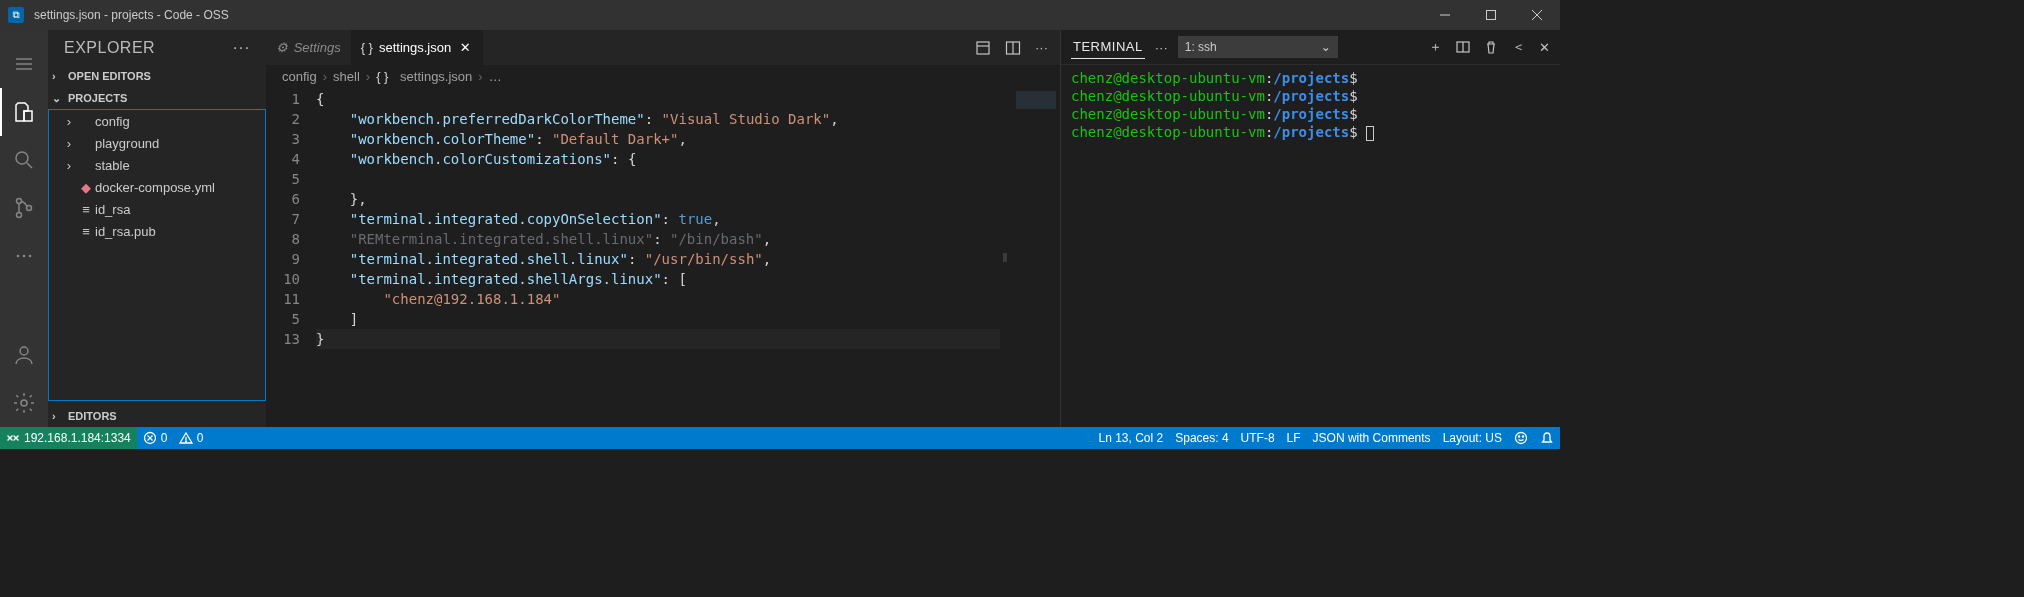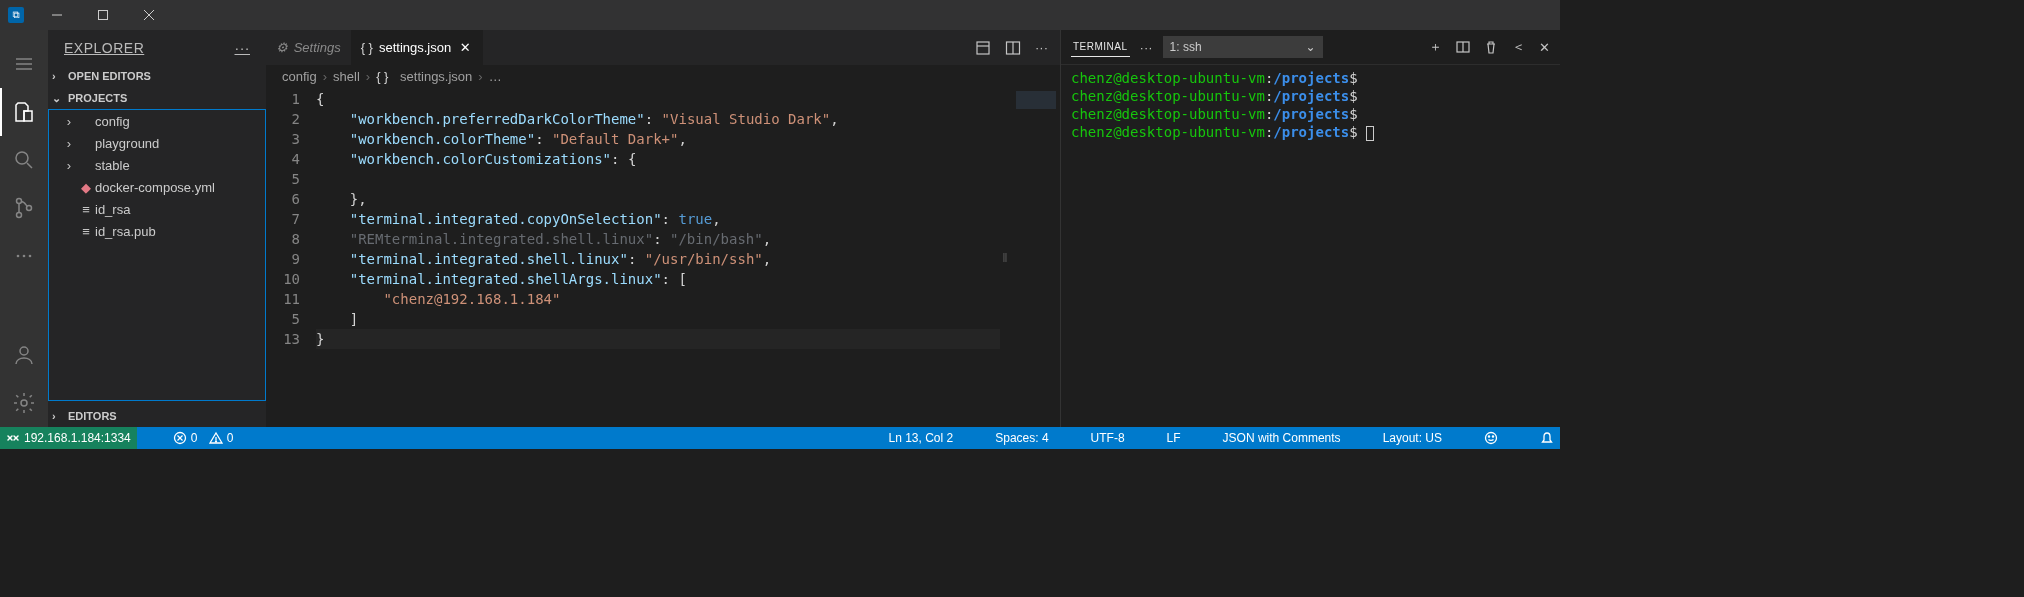--- a/index.html
+++ b/index.html
@@ -9,21 +9,21 @@
 .titlebar-title { flex: 1; }
 .titlebar-controls { display: flex; }
 .titlebar-btn { width: 46px; height: 30px; display: flex; align-items: center; justify-content: center; cursor: pointer; }
 .main { flex: 1; display: flex; min-height: 0; }
 .activitybar { width: 48px; background: #333333; display: flex; flex-direction: column; align-items: center; padding-top: 10px; }
 .activity-item { width: 48px; height: 48px; display: flex; align-items: center; justify-content: center; cursor: pointer; color: #858585; position: relative; }
 .activity-item.active { color: #ffffff; }
 .activity-item.active::before { content: ''; position: absolute; left: 0; top: 0; bottom: 0; width: 2px; background: #fff; }
 .activity-spacer { flex: 1; }
 .sidebar { width: 218px; background: #252526; display: flex; flex-direction: column; }
-.sidebar-header { height: 35px; display: flex; align-items: center; padding: 0 16px; font-size: 14px; letter-spacing: 0.5px; color: #bbbbbb; justify-content: space-between; text-decoration: underline; }
+.sidebar-header { height: 35px; display: flex; align-items: center; padding: 0 16px; font-size: 16px; letter-spacing: 0.5px; color: #bbbbbb; justify-content: space-between; }
 .sidebar-section { display: flex; align-items: center; height: 22px; padding: 0 4px; font-size: 11px; font-weight: 700; cursor: pointer; color: #cccccc; }
 .tree { border: 1px solid #007acc; margin: 0 0 4px 0; flex: 1; overflow: hidden; }
 .tree-row { display: flex; align-items: center; height: 22px; padding-left: 12px; cursor: pointer; font-size: 13px; color: #cccccc; }
 .tree-row .chev { width: 16px; text-align: center; color: #c5c5c5; }
 .tree-row .ficon { width: 18px; text-align: center; }
 .editor-area { flex: 1; display: flex; flex-direction: column; background: #1e1e1e; min-width: 0; }
 .tabs { height: 35px; background: #252526; display: flex; align-items: stretch; }
 .tab { display: flex; align-items: center; padding: 0 10px; font-size: 13px; cursor: pointer; font-style: italic; color: #8a8a8a; gap: 6px; }
 .tab.active { background: #1e1e1e; color: #ffffff; font-style: normal; }
 .tab .close { width: 16px; display: inline-flex; align-items: center; justify-content: center; }
@@ -37,41 +37,42 @@
 .code .s { color: #ce9178; }
 .code .p { color: #d4d4d4; }
 .code .b { color: #569cd6; margin-top: 24px; }
 .code .dim { color: #676b71; }
 .code .cursor-line { background: rgba(255,255,255,0.03); }
 .minimap { width: 50px; background: #1e1e1e; position: relative; }
 .minimap-blob { position: absolute; top: 4px; right: 4px; width: 40px; height: 18px; background: rgba(100,150,200,0.15); }
 .sash { width: 10px; display:flex; align-items:center; justify-content:center; color:#555; }
 .terminal-panel { width: 500px; background: #1e1e1e; display: flex; flex-direction: column; border-left: 1px solid #333; }
 .terminal-tabs { height: 35px; display: flex; align-items: center; padding: 0 10px; gap: 10px; border-bottom: 1px solid #2d2d2d; }
-.term-tab { font-size: 10px; letter-spacing: 0.5px; padding: 4px 2px; cursor: pointer; color: #e7e7e7; border-bottom: 1px solid #e7e7e7; text-align: center; }
+.term-tab { font-size: 13px; letter-spacing: 0.5px; padding: 4px 2px; cursor: pointer; color: #e7e7e7; border-bottom: 1px solid #e7e7e7; text-align: center; }
 .term-select { background: #3c3c3c; border: 1px solid #3c3c3c; color: #cccccc; font-size: 12px; padding: 2px 20px 2px 6px; width: 160px; height: 22px; position: relative; display:flex; align-items:center; }
 .term-select::after { content: '⌄'; position:absolute; right:6px; }
 .term-actions { margin-left: auto; display: flex; gap: 14px; color: #c5c5c5; }
 .terminal-body { flex: 1; padding: 4px 10px; font-family: Consolas, monospace; font-size: 14px; line-height: 18px; overflow: hidden; }
 .tline .u { color: #16c60c; font-weight: normal; }
 .tline .h { color: #3b8eea; font-weight: bold; }
 .tline .d { color: #d4d4d4; }
 .tline .cur { display:inline-block; width:8px; height:15px; border:1px solid #ccc; vertical-align: middle; }
-.statusbar { height: 22px; background: #007acc; color: #ffffff; display: flex; align-items: center; font-size: 12px; gap: 30px; }
+.statusbar { height: 22px; background: #007acc; color: #ffffff; display: flex; align-items: center; font-size: 12px; }
 .status-remote { background: #16825d; height: 100%; display: flex; align-items: center; padding: 0 8px; gap: 4px; }
 .status-item { padding: 0 6px; display: flex; align-items: center; gap: 4px; height: 100%; cursor: pointer; }
 .status-spacer { flex: 1; }
 svg { display: block; }
 .icon-btn { cursor: pointer; display:flex; align-items:center; justify-content:center; }
 </style>
 </head>
 <body>
 
 <div class="titlebar">
   <div class="titlebar-icon">⧉</div>
+  <div class="titlebar-title">settings.json - projects - Code - OSS</div>
   <div class="titlebar-controls">
     <div class="titlebar-btn">
         <svg width="10" height="10">
           <line x1="0" y1="5" x2="10" y2="5" stroke="#ccc" stroke-width="1"></line>
         </svg>
       </div>
     <div class="titlebar-btn">
         <svg width="10" height="10">
           <rect x="0.5" y="0.5" width="9" height="9" fill="none" stroke="#ccc" stroke-width="1"></rect>
         </svg>

